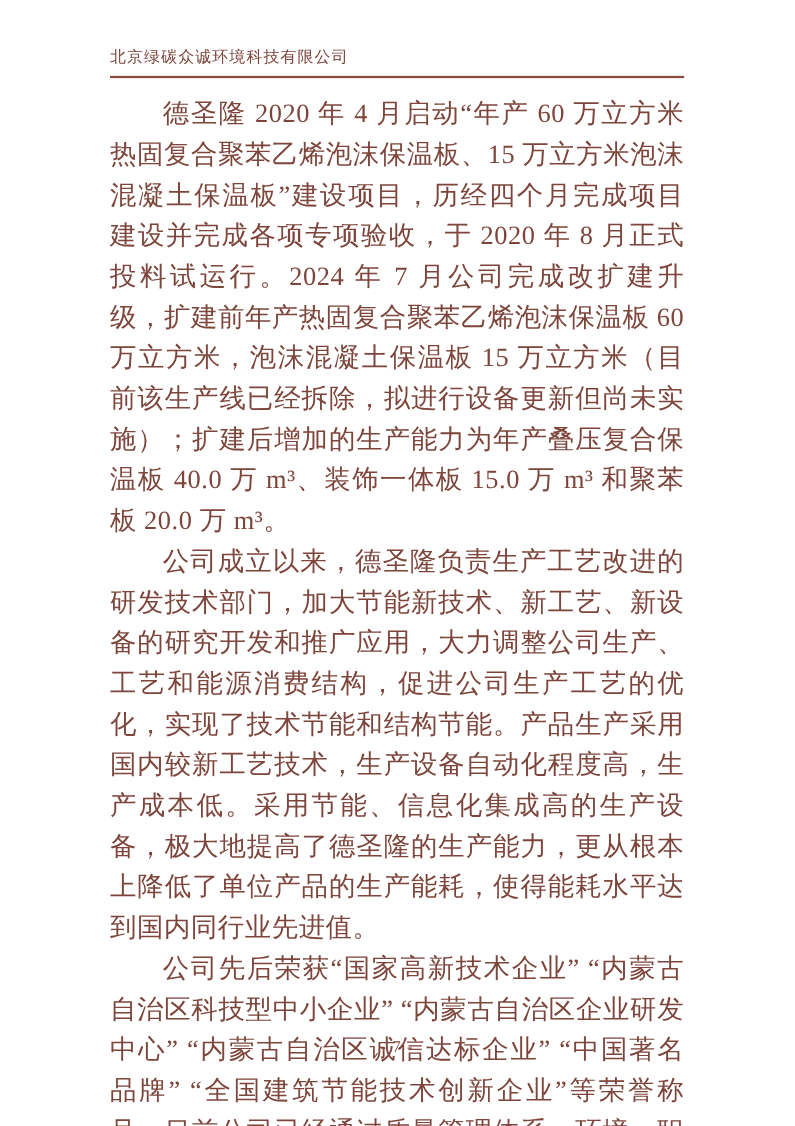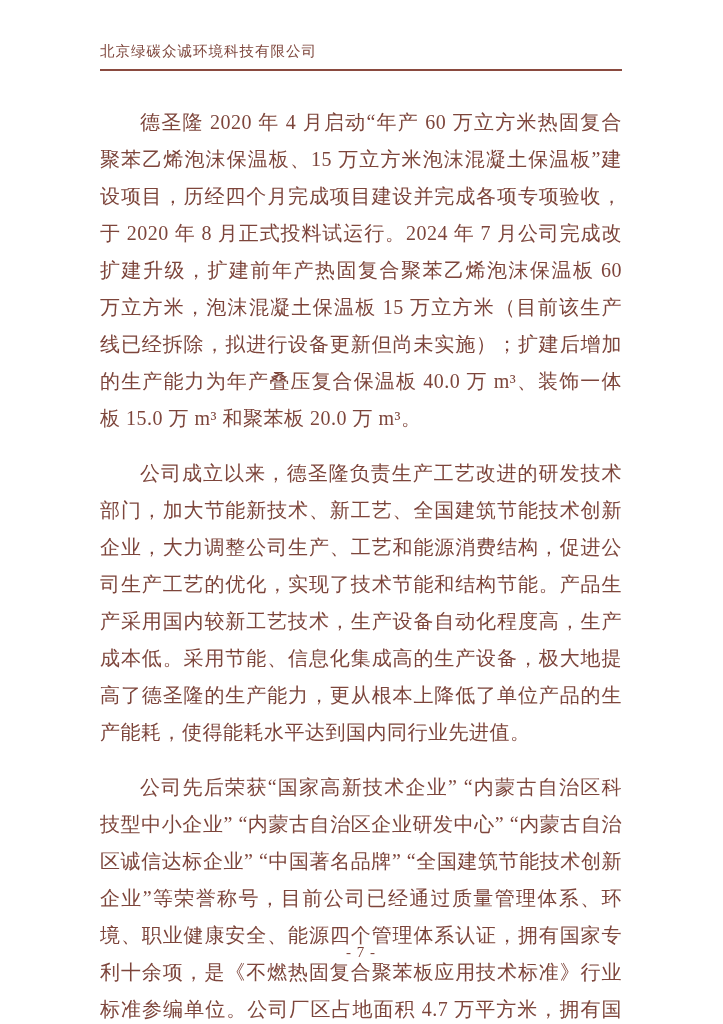--- a/index.html
+++ b/index.html
@@ -51,27 +51,26 @@
     height: 0;
     border-top: 2px solid var(--rule);
   }
   .doc-body {
     position: absolute;
     left: 100px;
     right: 101px;
     top: 86px;
   }
   .doc-body p {
-    font-size: 20px;
+    font-size: 24px;
     line-height: 37px;
     letter-spacing: 0.5px;
     text-align: justify;
     text-justify: inter-character;
     text-indent: 2em;
-    margin-top: 18px;
   }
   .doc-footer {
     position: absolute;
     left: 100px;
     right: 101px;
     top: 944px;
     text-align: center;
     font-size: 15px;
     letter-spacing: 1px;
   }
@@ -82,21 +81,21 @@
 <div class="page">
 
   <div class="doc-header">
     <span class="company-name">北京绿碳众诚环境科技有限公司</span>
   </div>
 
   <div class="header-rule"></div>
 
   <div class="doc-body">
     <p>德圣隆 2020 年 4 月启动“年产 60 万立方米热固复合聚苯乙烯泡沫保温板、15 万立方米泡沫混凝土保温板”建设项目，历经四个月完成项目建设并完成各项专项验收，于 2020 年 8 月正式投料试运行。2024 年 7 月公司完成改扩建升级，扩建前年产热固复合聚苯乙烯泡沫保温板 60 万立方米，泡沫混凝土保温板 15 万立方米（目前该生产线已经拆除，拟进行设备更新但尚未实施）；扩建后增加的生产能力为年产叠压复合保温板 40.0 万 m³、装饰一体板 15.0 万 m³ 和聚苯板 20.0 万 m³。</p>
-    <p>公司成立以来，德圣隆负责生产工艺改进的研发技术部门，加大节能新技术、新工艺、全国建筑节能技术创新企业，大力调整公司生产、工艺和能源消费结构，促进公司生产工艺的优化，实现了技术节能和结构节能。产品生产采用国内较新工艺技术，生产设备自动化程度高，生产成本低。采用节能、信息化集成高的生产设备，极大地提高了德圣隆的生产能力，更从根本上降低了单位产品的生产能耗，使得能耗水平达到国内同行业先进值。</p>
+    <p>公司成立以来，德圣隆负责生产工艺改进的研发技术部门，加大节能新技术、新工艺、新设备的研究开发和推广应用，大力调整公司生产、工艺和能源消费结构，促进公司生产工艺的优化，实现了技术节能和结构节能。产品生产采用国内较新工艺技术，生产设备自动化程度高，生产成本低。采用节能、信息化集成高的生产设备，极大地提高了德圣隆的生产能力，更从根本上降低了单位产品的生产能耗，使得能耗水平达到国内同行业先进值。</p>
     <p>公司先后荣获“国家高新技术企业” “内蒙古自治区科技型中小企业” “内蒙古自治区企业研发中心” “内蒙古自治区诚信达标企业” “中国著名品牌” “全国建筑节能技术创新企业”等荣誉称号，目前公司已经通过质量管理体系、环境、职业健康安全、能源四个管理体系认证，拥有国家专利十余项，是《不燃热固复合聚苯板应用技术标准》行业标准参编单位。公司厂区占地面积 4.7 万平方米，拥有国内一流的保温板自动化流水线设备。公司“德圣隆节能温材料研究开发中心”被认定为 2022 年度内蒙古自治区企业研究开</p>
   </div>
 
   <div class="doc-footer">
     <span>- 7 -</span>
   </div>
 
 </div>
 
 </body></html>

